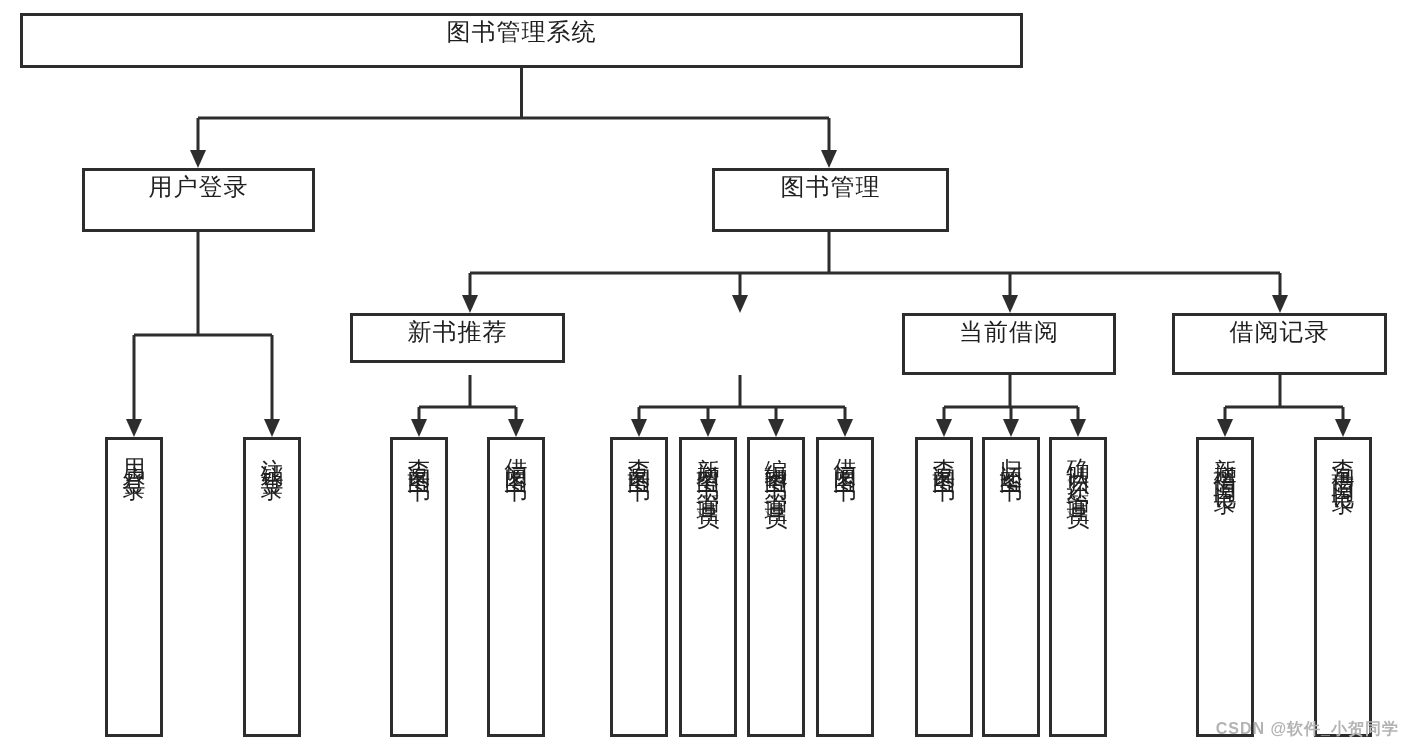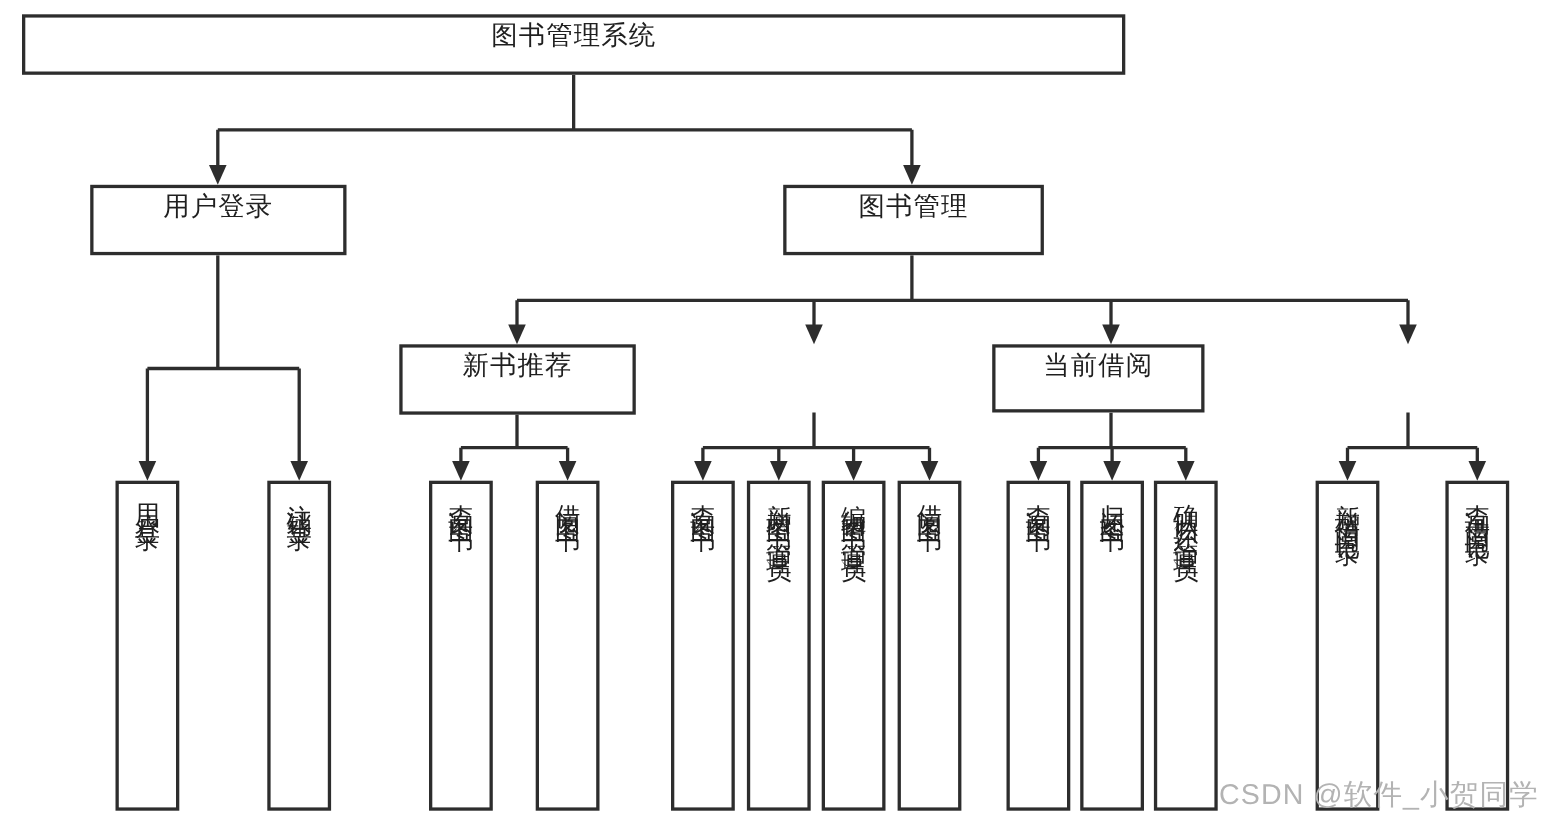--- a/index.html
+++ b/index.html
@@ -35,24 +35,25 @@
   .leaf .vtext{
     writing-mode:vertical-rl;
     text-orientation:mixed;
     letter-spacing:7px;
     line-height:1;
     white-space:nowrap;
   }
   .watermark{
     position:absolute;
     right:6px;bottom:7px;
-    font-size:26px;
+    font-size:16px;
     color:var(--c-wm);
     letter-spacing:1px;
     white-space:nowrap;
+    font-weight:bold;
   }
 </style>
 </head>
 <body>
 
 <div class="stage">
 
   <svg class="wires" viewBox="0 0 1405 747" aria-hidden="true">
 
     <path class="wire" d="M521.5 68 V118 M198 118 H829 M198 118 V153 M829 118 V153"></path>
@@ -93,25 +94,28 @@
     <span>图书管理系统</span>
   </div>
 
   <div class="node" style="left:82px;top:168px;width:233px;height:64px">
     <span>用户登录</span>
   </div>
   <div class="node" style="left:712px;top:168px;width:237px;height:64px">
     <span>图书管理</span>
   </div>
 
-  <div class="node" style="left:363px;top:313px;width:215px;height:64px">
+  <div class="node" style="left:350px;top:313px;width:215px;height:50px">
     <span>新书推荐</span>
   </div>
-  <div class="node" style="left:902px;top:313px;width:193px;height:62px">
+  <div class="node" style="left:902px;top:313px;width:214px;height:62px">
     <span>当前借阅</span>
+  </div>
+  <div class="node" style="left:1172px;top:313px;width:215px;height:62px">
+    <span>借阅记录</span>
   </div>
 
   <div class="node leaf" style="left:105px;top:437px;width:58px;height:300px">
     <span class="vtext">用户登录</span>
   </div>
   <div class="node leaf" style="left:243px;top:437px;width:58px;height:300px">
     <span class="vtext">注销登录</span>
   </div>
 
   <div class="node leaf" style="left:390px;top:437px;width:58px;height:300px">

